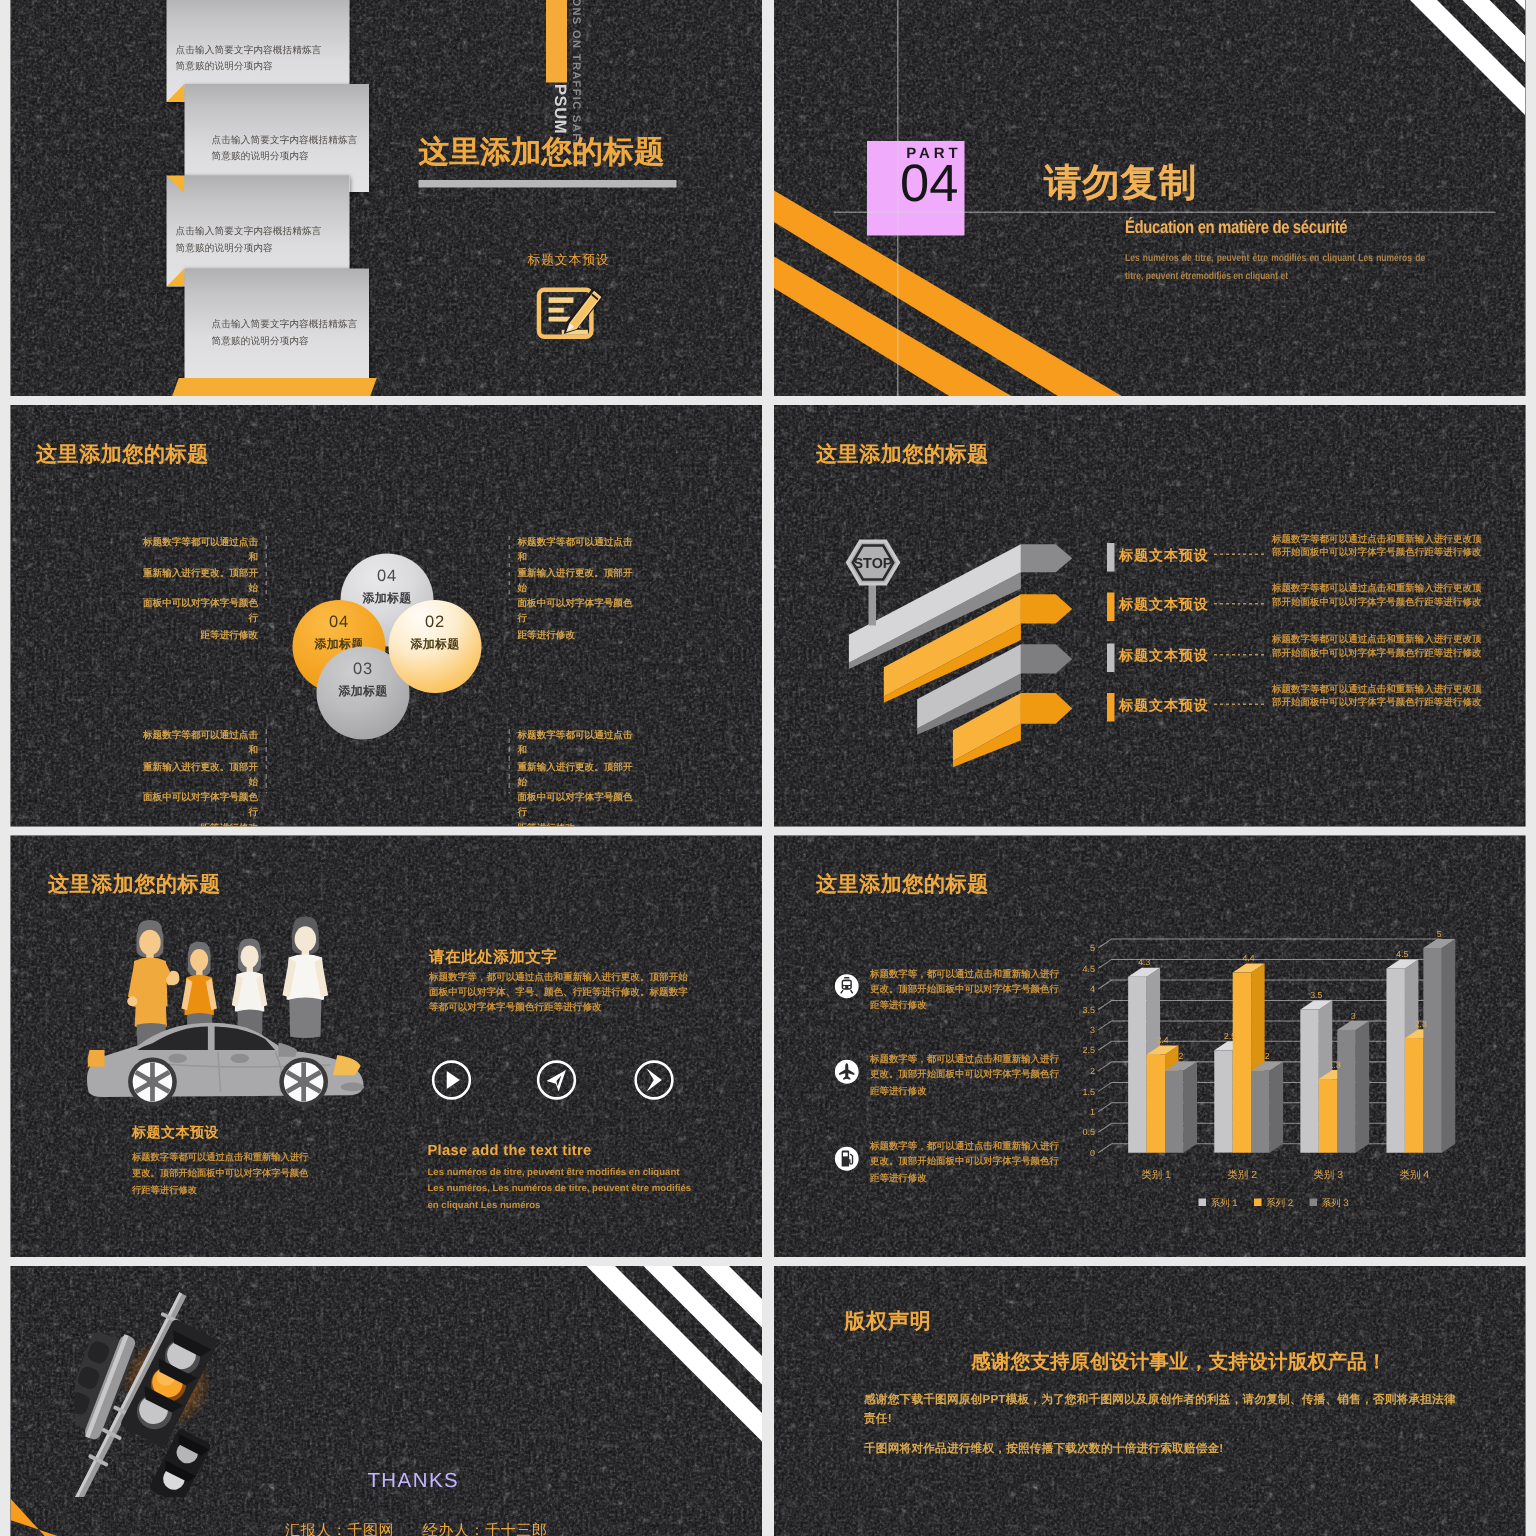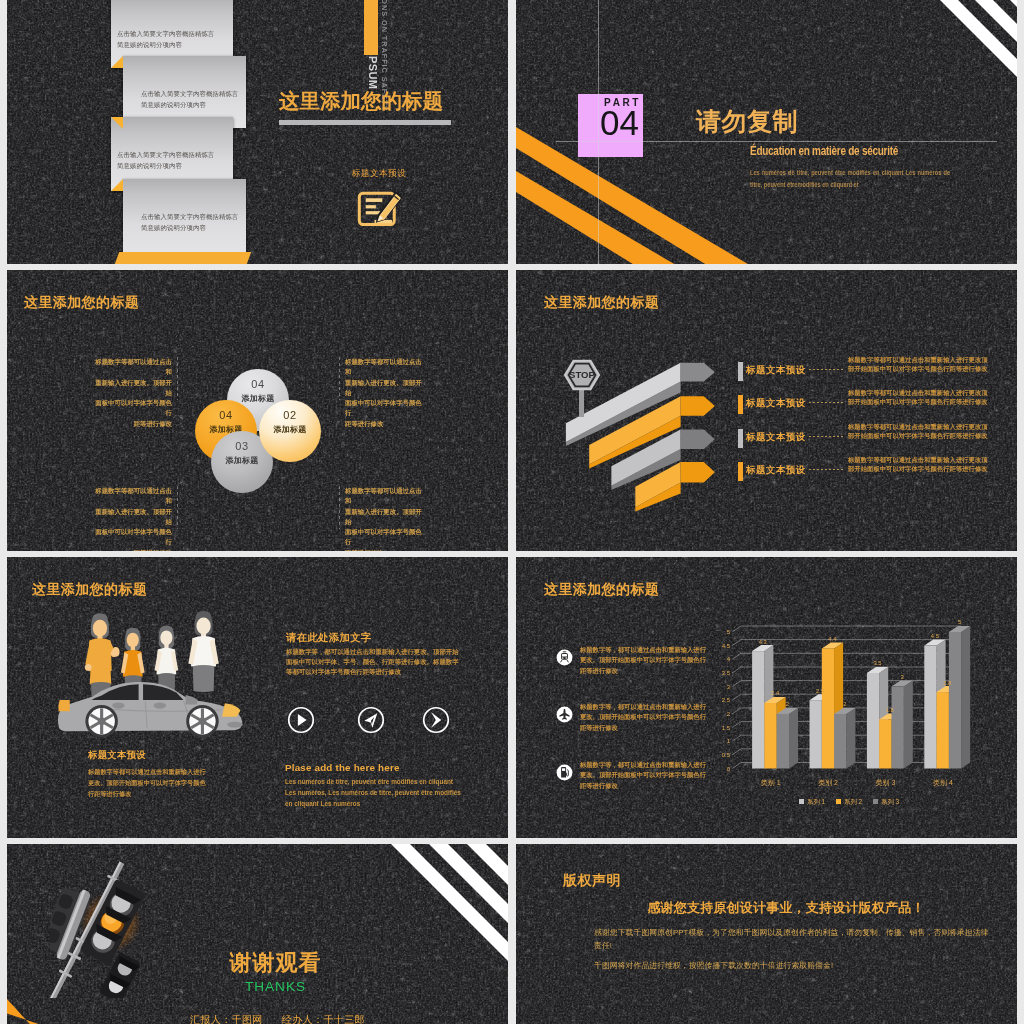--- a/index.html
+++ b/index.html
@@ -101,27 +101,27 @@
   #slide6 .s6title{position:absolute;left:28px;top:24px;color:#efa93f;font-size:14px;font-weight:700;letter-spacing:.4px;}
   #slide6 .s6item{position:absolute;left:0;width:260px;height:46px;}
   #slide6 .s6ic{position:absolute;left:40px;top:4px;width:17px;height:17px;}
   #slide6 .s6txt{position:absolute;left:64px;top:0px;width:127px;color:#c8923d;font-size:6.3px;line-height:10.3px;font-weight:600;}
   #slide6 .s6chart{position:absolute;left:0;top:0;width:501px;height:281px;}
 
   
   #slide7 .s7white,#slide7 .s7orange{position:absolute;left:0;top:0;width:501px;height:200px;}
   #slide7 .s7light{position:absolute;left:43px;top:2px;width:122px;height:152px;}
   #slide7 .s7title{position:absolute;left:18px;top:104px;width:501px;text-align:center;color:#efa93f;font-size:22px;font-weight:700;letter-spacing:1px;}
-  #slide7 .s7sub{position:absolute;left:18px;top:135px;width:501px;text-align:center;color:#22c55e;font-size:13.6px;letter-spacing:1px;}
+  #slide7 .s7sub{position:absolute;left:18px;top:135px;width:501px;text-align:center;color:#c4b5fd;font-size:13.6px;letter-spacing:1px;}
   #slide7 .s7foot{position:absolute;left:20px;top:169px;width:501px;text-align:center;color:#efa93f;font-size:10px;letter-spacing:.4px;white-space:pre;}
 
   
   #slide8 .s8title{position:absolute;left:47px;top:28px;color:#efa93f;font-size:14px;font-weight:700;letter-spacing:.5px;}
   #slide8 .s8head{position:absolute;left:70px;top:55px;width:400px;text-align:center;color:#efa93f;font-size:13px;font-weight:700;letter-spacing:.2px;}
-  #slide8 .s8p{position:absolute;left:78px;width:399px;color:#d8a850;font-size:7.8px;line-height:13.2px;font-weight:400;letter-spacing:.1px;}
+  #slide8 .s8p{position:absolute;left:60px;width:399px;color:#d8a850;font-size:7.8px;line-height:13.2px;font-weight:700;letter-spacing:.1px;}
   #slide8 .p1{top:82px;}
   #slide8 .p2{top:115px;}
   #slide8 .p3{top:135px;}
   #slide8 .p4{top:167px;}
 
   #slide2 .s2body{position:absolute;left:234px;top:190px;width:244px;color:#ad8549;font-size:6.9px;line-height:12px;
      text-align:justify;letter-spacing:0px;font-weight:600;transform:scaleX(.82);transform-origin:left top;}
 </style>
 </head>
 <body>
@@ -458,21 +458,21 @@
     </svg>
     <svg class="s5icon i2" viewBox="0 0 40 40">
       <circle cx="20" cy="20" r="17.5" fill="none" stroke="#ffffff" stroke-width="2.4"></circle>
       <path d="M29 10.5 L10.5 21 L19.5 23.5 L22 31 Z M19.9 21 L24.6 15.6 L21.1 26 Z" fill="#ffffff" fill-rule="evenodd"></path>
     </svg>
     <svg class="s5icon i3" viewBox="0 0 40 40">
       <circle cx="20" cy="20" r="17.5" fill="none" stroke="#ffffff" stroke-width="2.4"></circle>
       <path d="M13 9 L27.5 20 L13 31 L19.8 20 Z" fill="#ffffff"></path>
     </svg>
 
-    <div class="s5fr">Plase add the here here</div>
+    <div class="s5fr">Plase add the text titre</div>
     <div class="s5frb">Les numéros de titre, peuvent être modifiés en cliquant Les numéros, Les numéros de titre, peuvent être modifiés en cliquant Les numéros</div>
   </div>
 
   <div class="slide" id="slide6" style="left:516px;top:557px;width:501px;height:281px">
     <div class="tex" style="filter:url(#asphalt)"></div>
     <div class="tex" style="filter:url(#speck)"></div>
 
     <div class="s6title">这里添加您的标题</div>
 
     <div class="s6item" style="top:88px">
@@ -671,21 +671,20 @@
           <circle cx="114" cy="134" r="9.5" fill="#b5b5b7"></circle>
           <circle cx="114" cy="160" r="9.5" fill="#dadadc"></circle>
           <path d="M100 123 L130 123 L126 131 L104 131 Z" fill="#0f0f11"></path>
           <path d="M100 149 L130 149 L126 157 L104 157 Z" fill="#0f0f11"></path>
         </g>
 
         <rect x="48" y="160" width="19" height="3.4" rx="1.6" fill="#b4b4b6"></rect>
       </g>
     </svg>
 
-    <div class="s7title">谢谢观看</div>
     <div class="s7sub">THANKS</div>
     <div class="s7foot">汇报人：千图网      经办人：千十三郎</div>
   </div>
 
   <div class="slide" id="slide8" style="left:516px;top:844px;width:501px;height:200px">
     <div class="tex" style="filter:url(#asphalt)"></div>
     <div class="tex" style="filter:url(#speck2)"></div>
 
     <div class="s8title">版权声明</div>
     <div class="s8head">感谢您支持原创设计事业，支持设计版权产品！</div>

